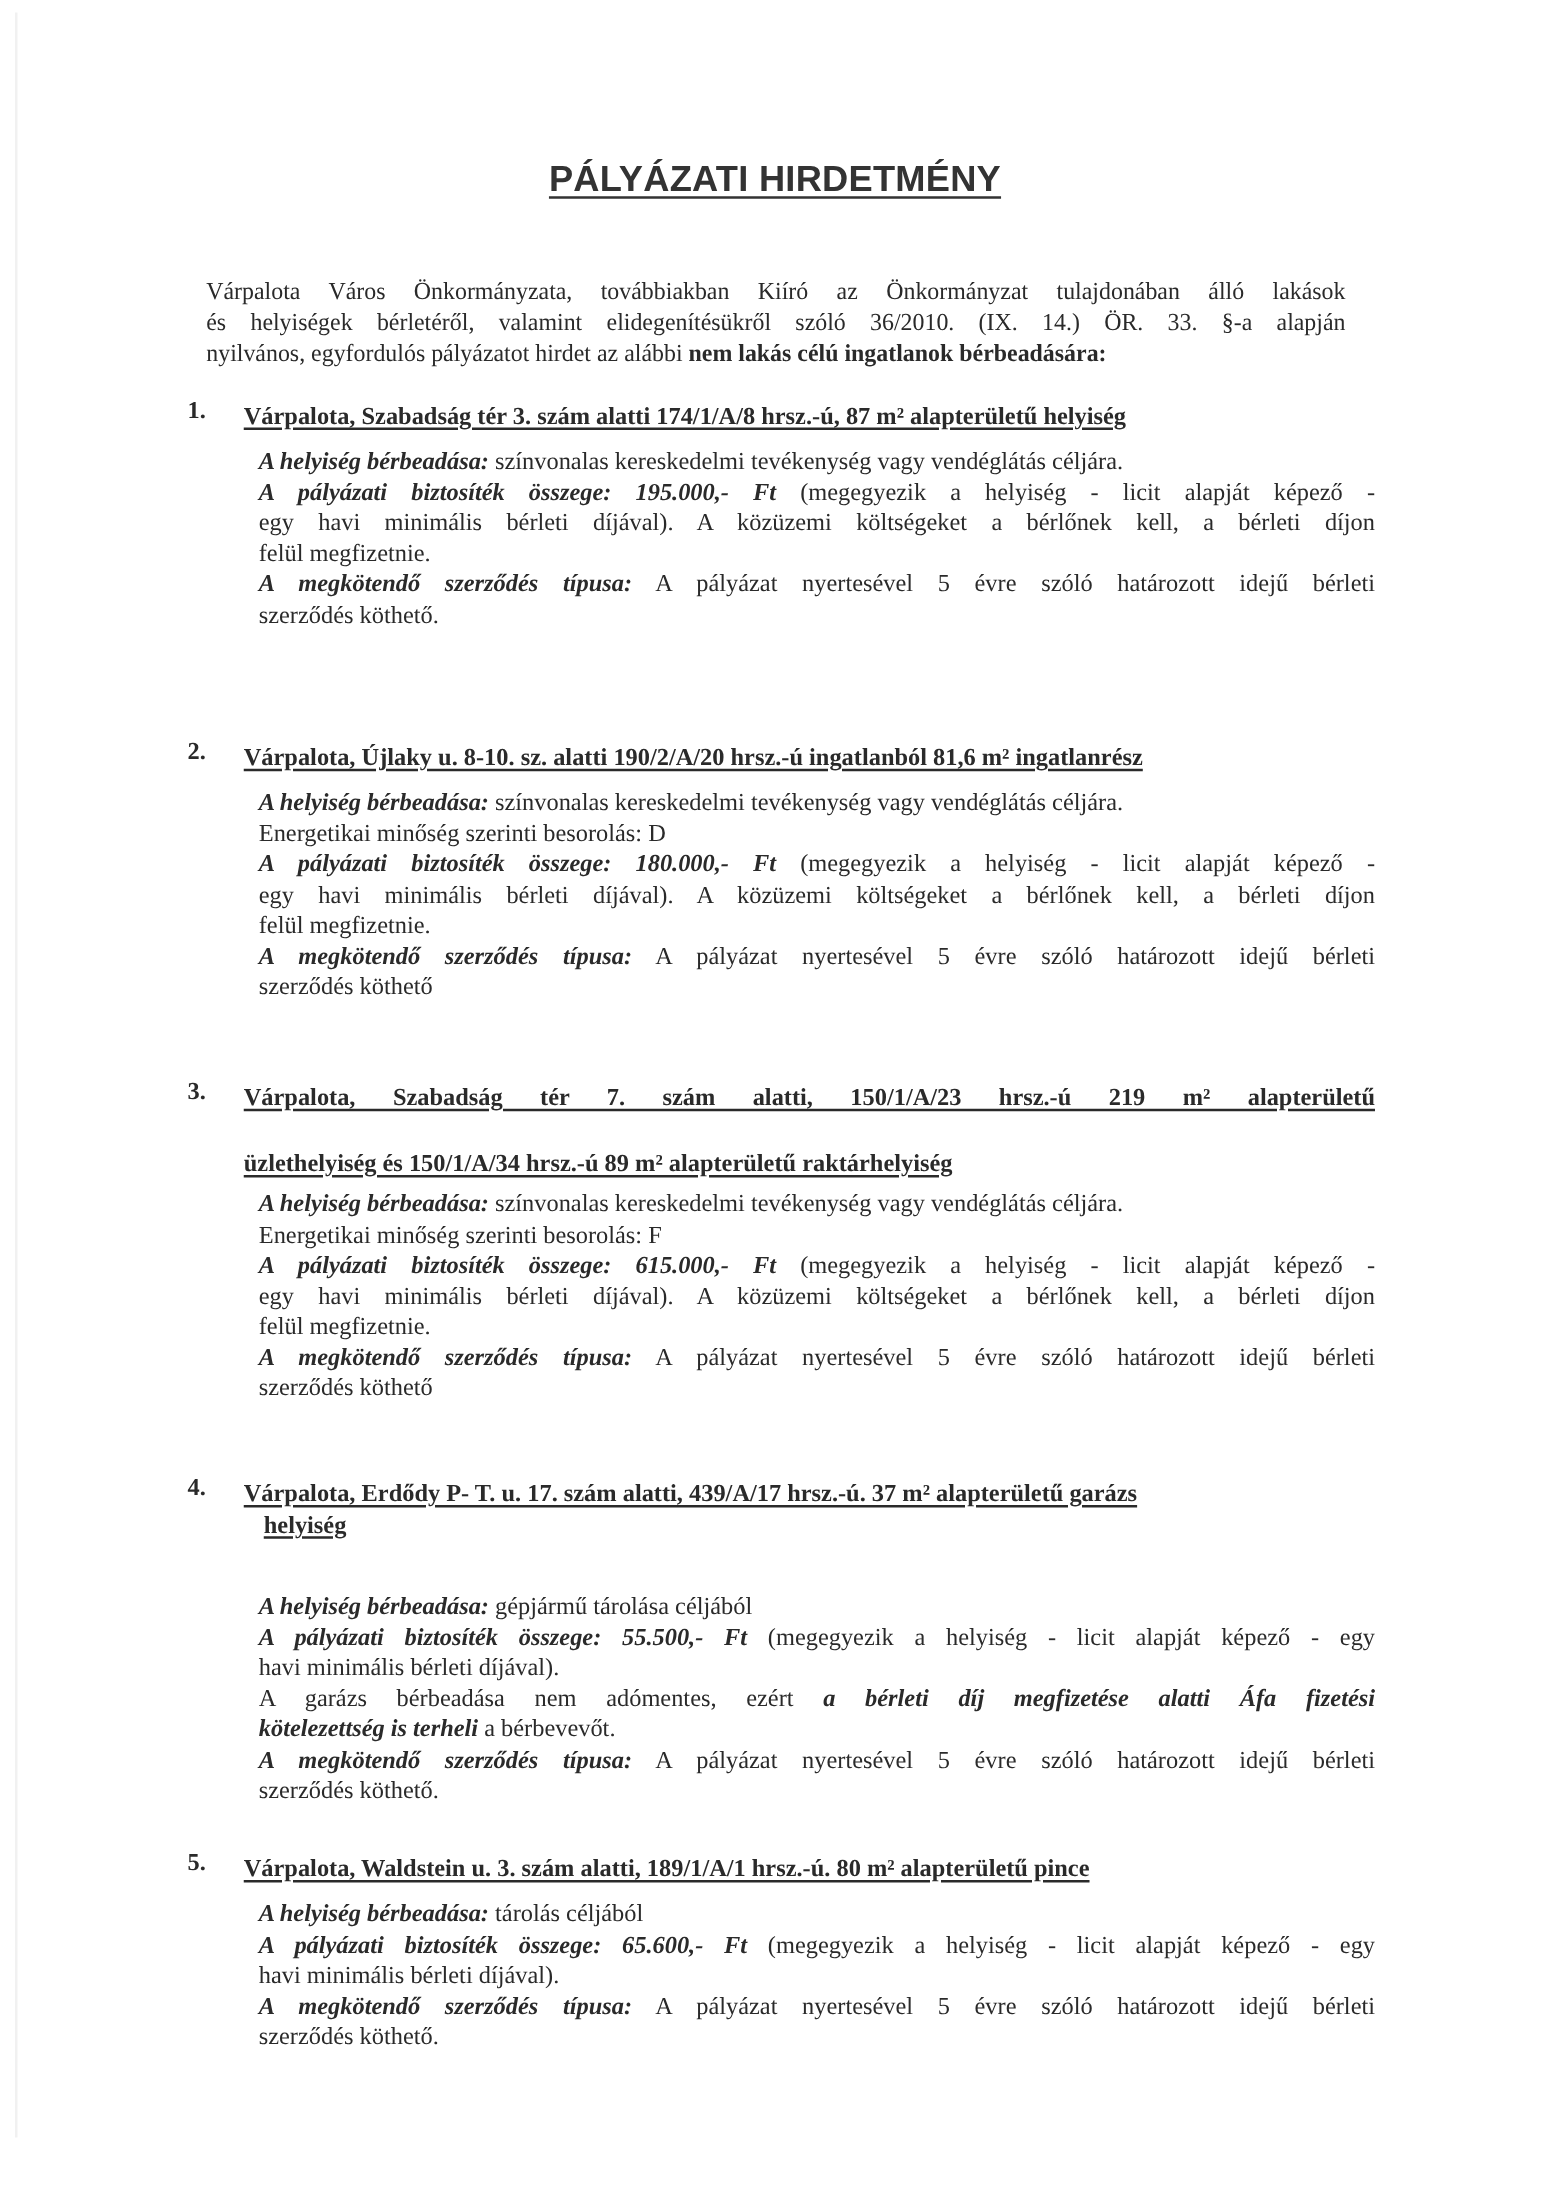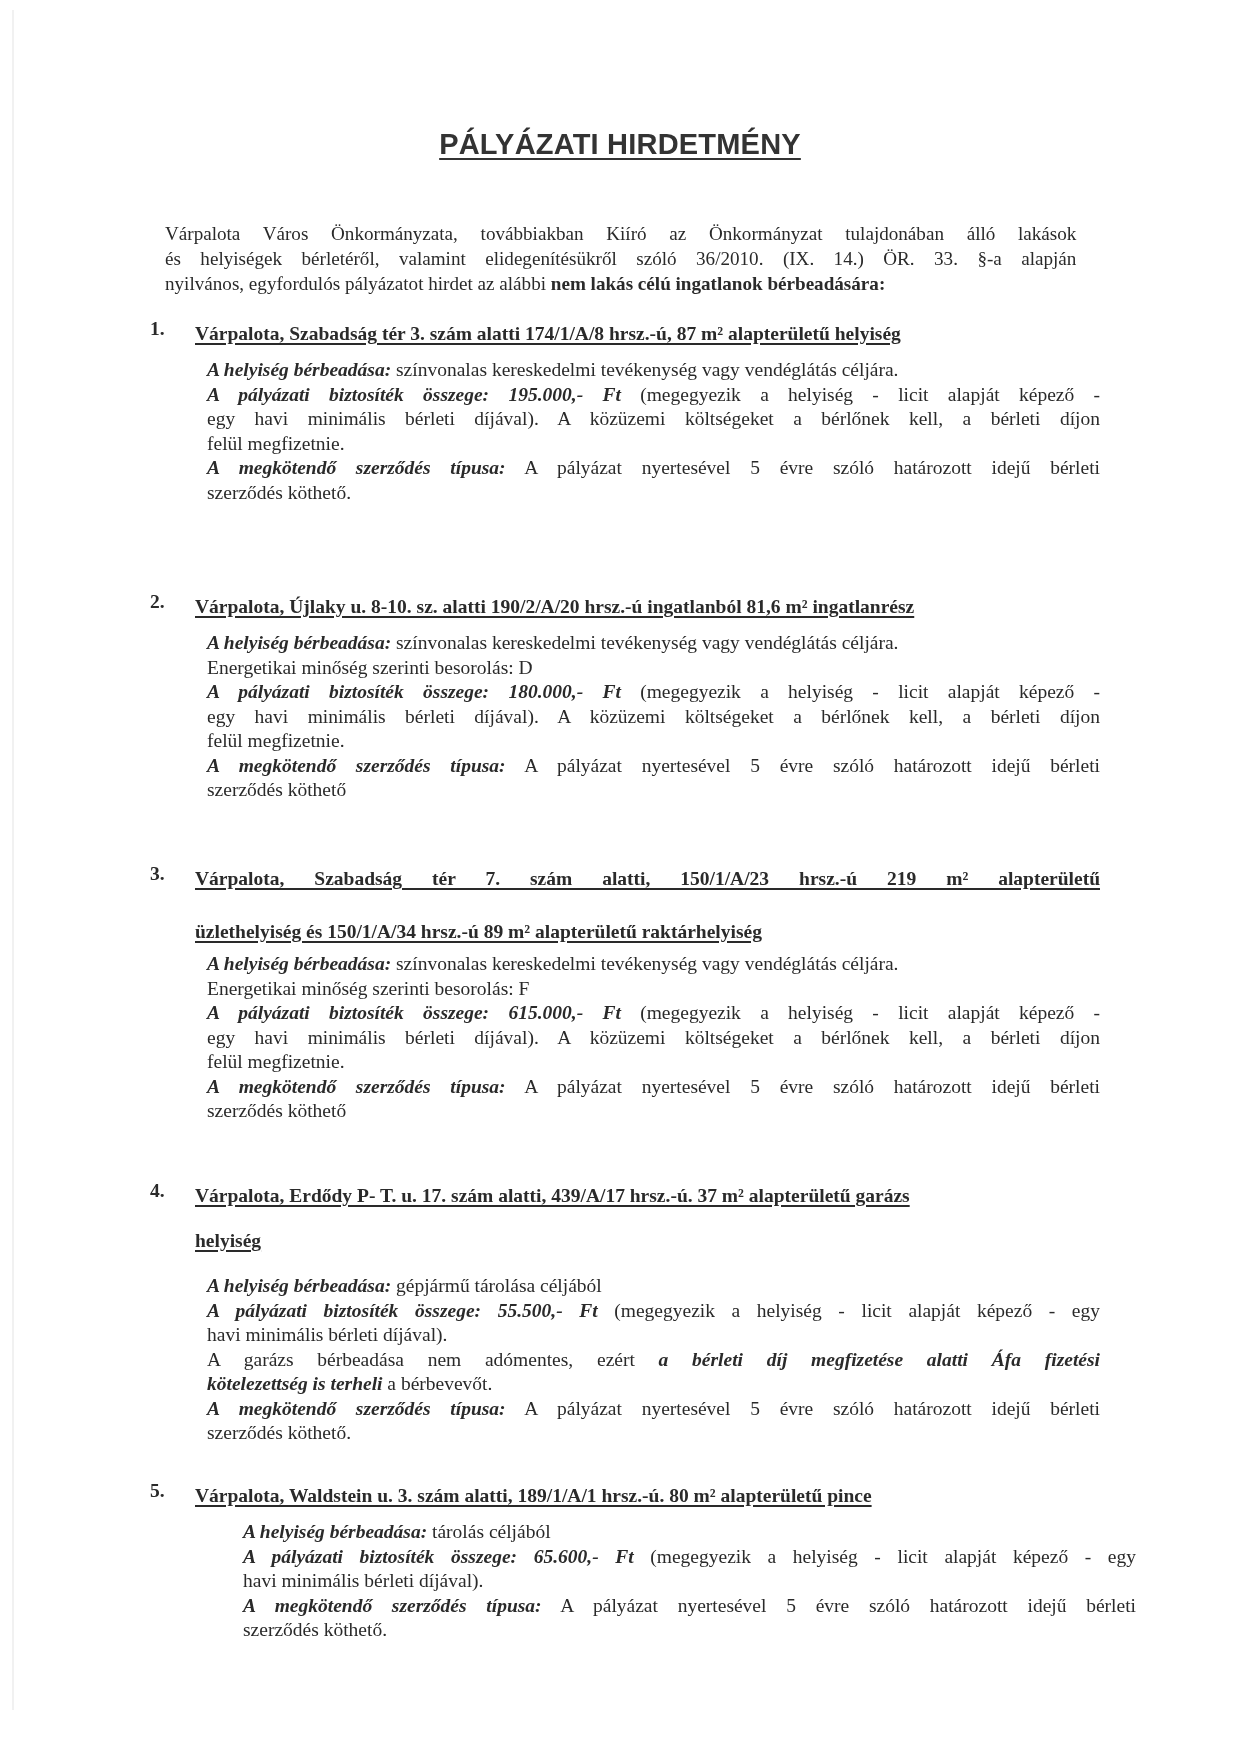--- a/index.html
+++ b/index.html
@@ -89,36 +89,36 @@
       <span class="line justify">egy havi minimális bérleti díjával). A közüzemi költségeket a bérlőnek kell, a bérleti díjon</span>
       <span class="line">felül megfizetnie.</span>
       <span class="line justify"><span class="lbl">A megkötendő szerződés típusa:</span><span> A pályázat nyertesével 5 évre szóló határozott idejű bérleti</span></span>
       <span class="line">szerződés köthető</span>
     </div>
   </div>
 
   <div class="item" style="top:1180px;">
     <span class="num">4.</span>
     <span class="heading">Várpalota, Erdődy P- T. u. 17. szám alatti, 439/A/17 hrsz.-ú. 37 m² alapterületű garázs</span>
-    <span class="heading heading2" style="top:50px;">helyiség</span>
+    <span class="heading heading2" style="top:30px;margin-left:16px;">helyiség</span>
     <div class="body" style="top:94px;">
       <span class="line"><span class="lbl">A helyiség bérbeadása:</span><span> gépjármű tárolása céljából</span></span>
       <span class="line justify"><span class="lbl">A pályázati biztosíték összege:</span><span class="lbl"> 55.500,- Ft</span><span> (megegyezik a helyiség - licit alapját képező - egy</span></span>
       <span class="line">havi minimális bérleti díjával).</span>
       <span class="line justify"><span>A garázs bérbeadása nem adómentes, ezért </span><span class="lbl">a bérleti díj megfizetése alatti Áfa fizetési</span></span>
       <span class="line"><span class="lbl">kötelezettség is terheli</span><span> a bérbevevőt.</span></span>
       <span class="line justify"><span class="lbl">A megkötendő szerződés típusa:</span><span> A pályázat nyertesével 5 évre szóló határozott idejű bérleti</span></span>
       <span class="line">szerződés köthető.</span>
     </div>
   </div>
 
   <div class="item" style="top:1480px;">
     <span class="num">5.</span>
     <span class="heading">Várpalota, Waldstein u. 3. szám alatti, 189/1/A/1 hrsz.-ú. 80 m² alapterületű pince</span>
-    <div class="body" style="top:40px;margin-left:36px;">
+    <div class="body" style="top:40px;">
       <span class="line"><span class="lbl">A helyiség bérbeadása:</span><span> tárolás céljából</span></span>
       <span class="line justify"><span class="lbl">A pályázati biztosíték összege:</span><span class="lbl"> 65.600,- Ft</span><span> (megegyezik a helyiség - licit alapját képező - egy</span></span>
       <span class="line">havi minimális bérleti díjával).</span>
       <span class="line justify"><span class="lbl">A megkötendő szerződés típusa:</span><span> A pályázat nyertesével 5 évre szóló határozott idejű bérleti</span></span>
       <span class="line">szerződés köthető.</span>
     </div>
   </div>
 </div>
 
 </body></html>

